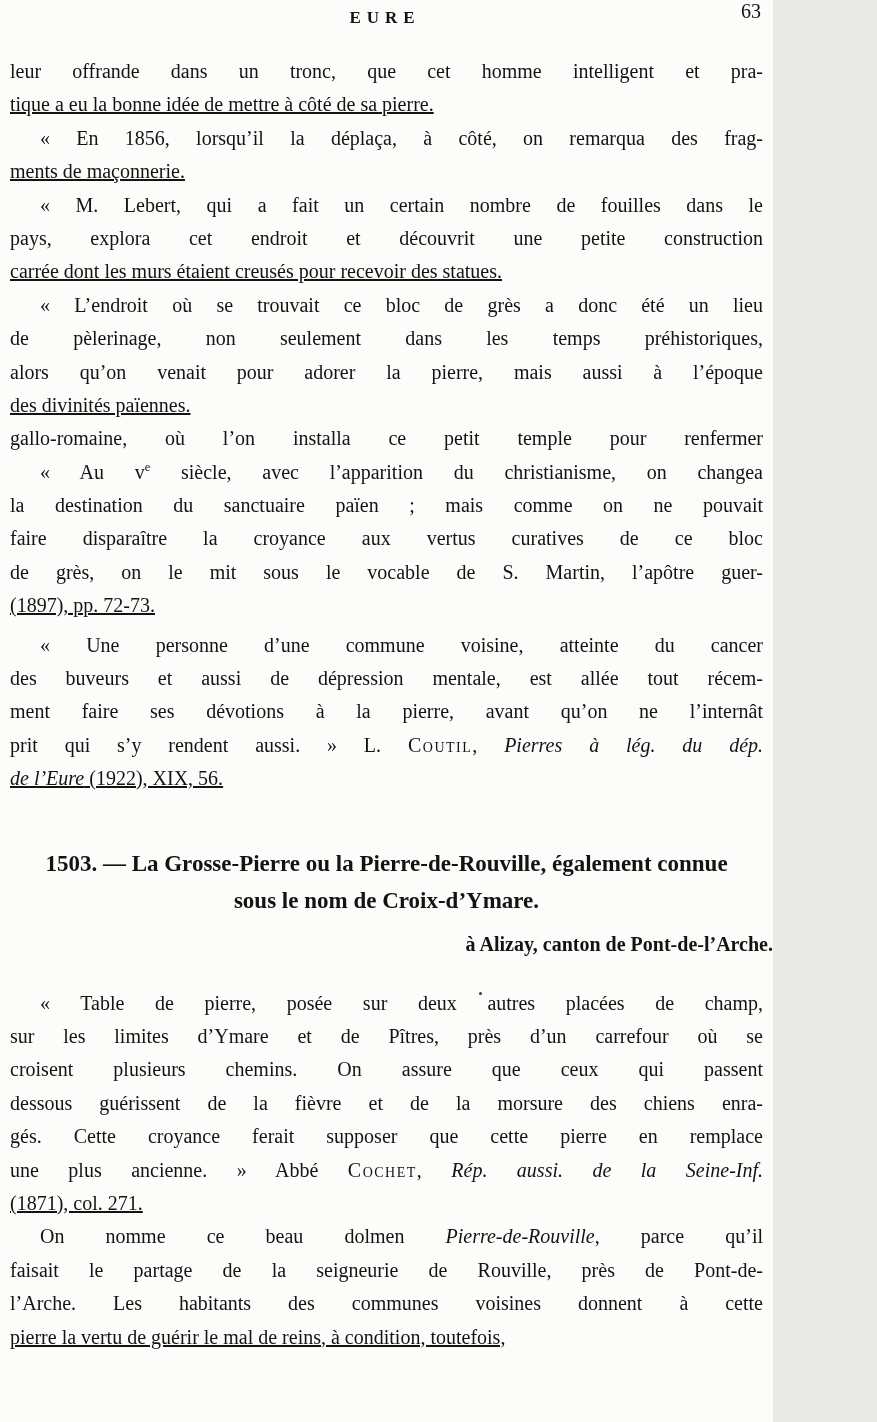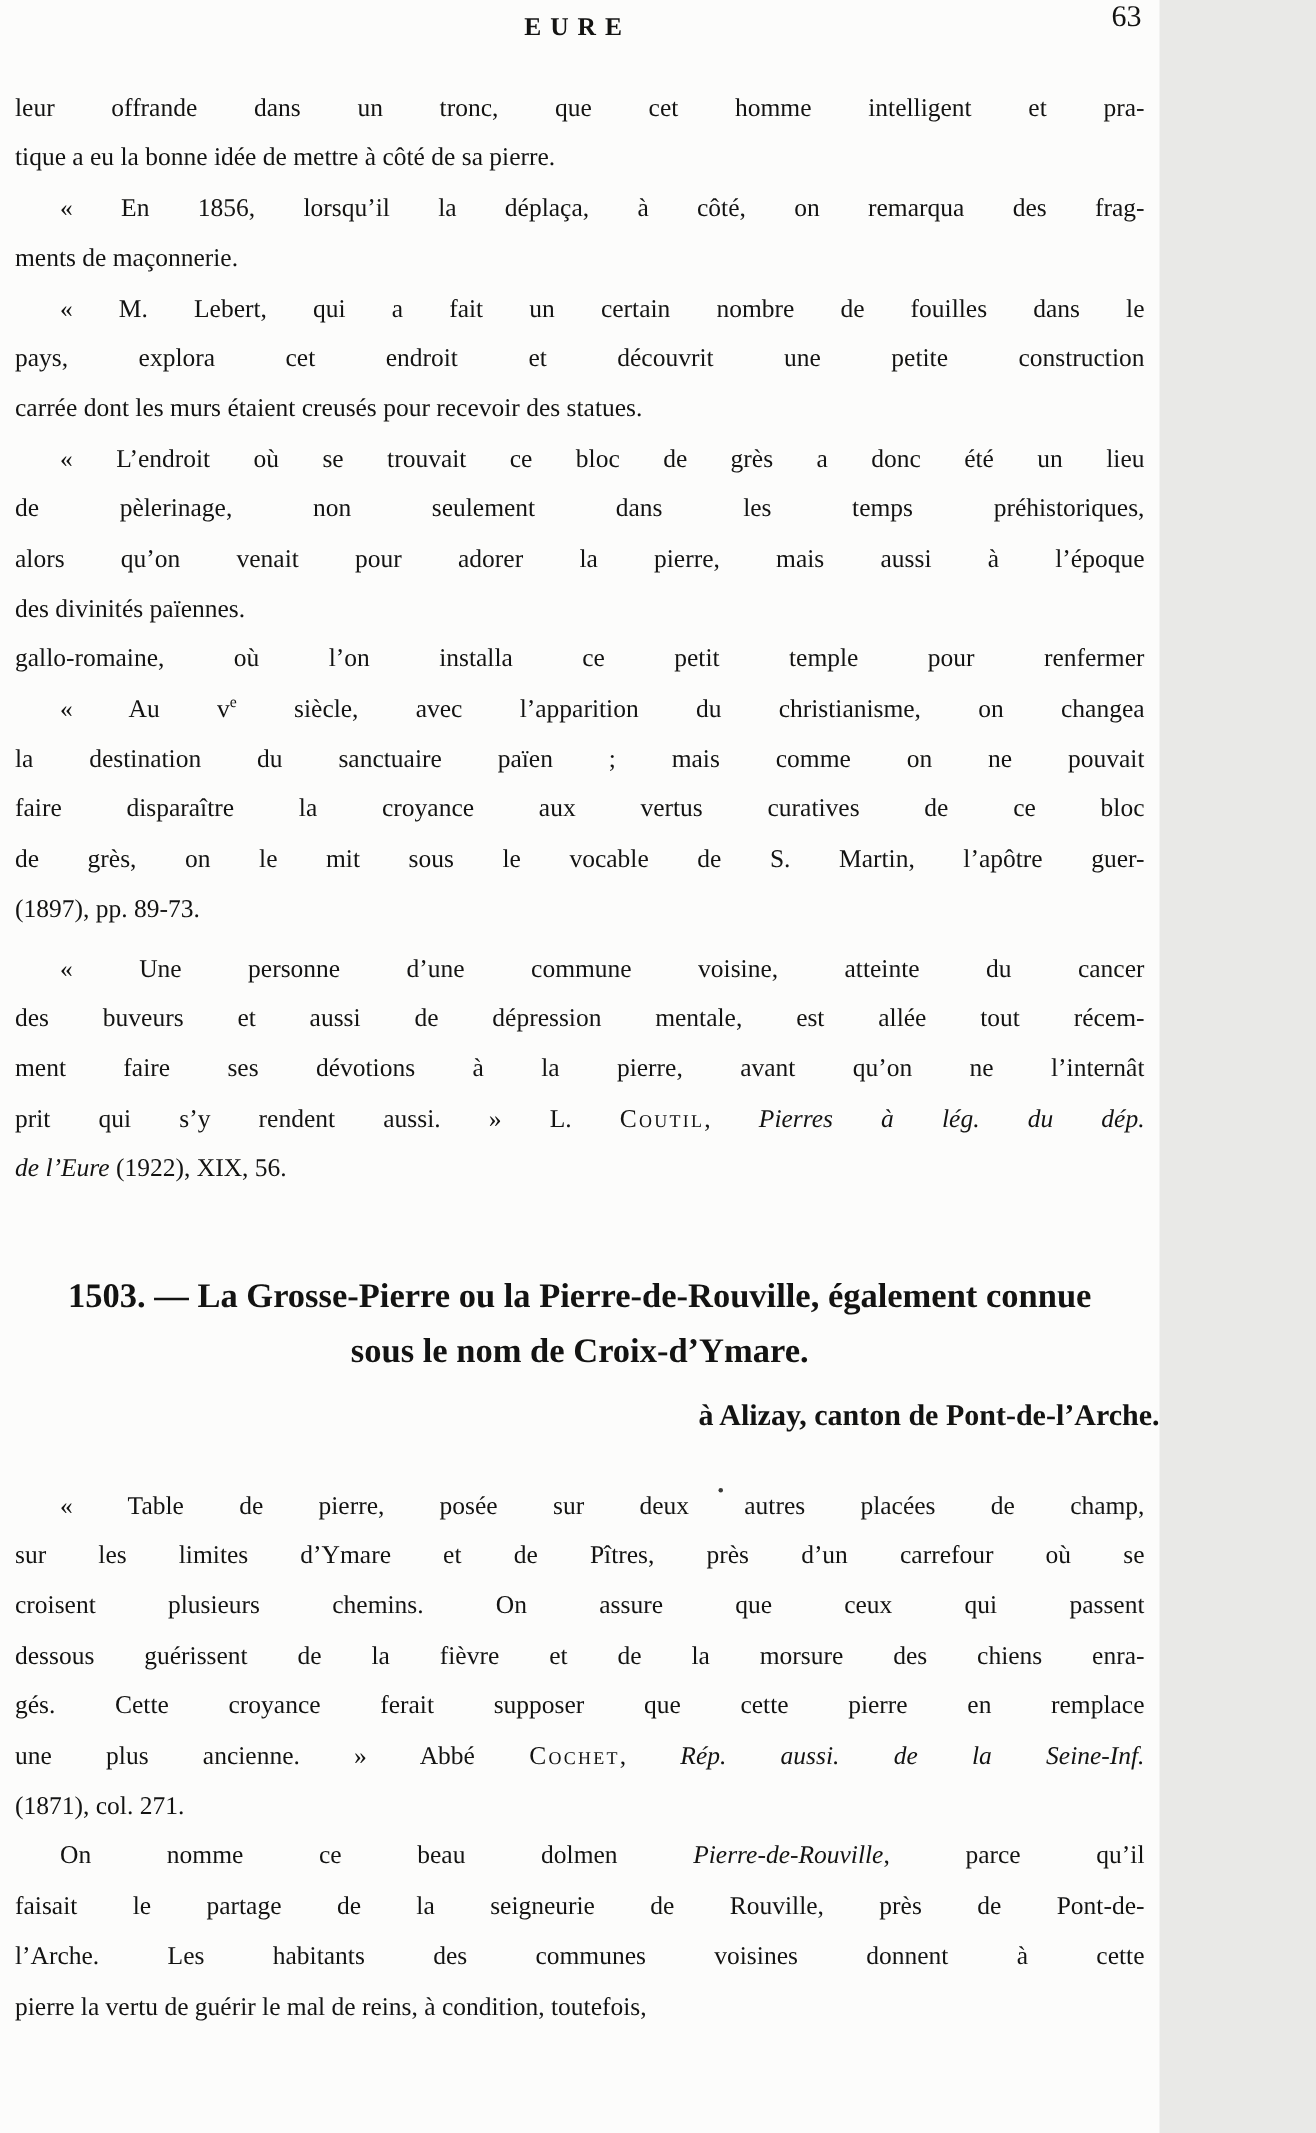--- a/index.html
+++ b/index.html
@@ -25,26 +25,26 @@
     position: absolute; right: 12px; top: 0px;
     font-size: 20px; font-weight: normal;
   }
   .body-text { padding: 0 10px; }
   .body-text.top { margin-top: 11px; }
   .body-text.entry { margin-top: 29px; }
   .para { margin: 0; }
   .para.gap { margin-top: 6px; }
   .line {
     line-height: 33.4px; height: 33.4px;
-    font-size: 17px;
+    font-size: 20px;
     text-align: justify;
     text-align-last: justify;
     overflow: hidden;
   }
-  .line.last { text-align-last: left; }
+  .line.last { text-align-last: left; text-decoration: underline; }
   .line.indent { text-indent: 30px; }
   .line sup { font-size: 0.62em; line-height: 0; vertical-align: super; }
   .sc { font-variant: small-caps; letter-spacing: 1.5px; }
   .i { font-style: italic; }
   .entry-heading {
     margin-top: 49px;
     text-align: center;
     font-weight: bold;
     font-size: 23px;
     padding: 0 6px;
@@ -87,21 +87,21 @@
         <div class="line">de pèlerinage, non seulement dans les temps préhistoriques,</div>
         <div class="line">alors qu’on venait pour adorer la pierre, mais aussi à l’époque</div>
         <div class="line last">des divinités païennes.</div>
         <div class="line">gallo-romaine, où l’on installa ce petit temple pour renfermer</div>
       </div>
       <div class="para">
         <div class="line indent">« Au v<sup>e</sup> siècle, avec l’apparition du christianisme, on changea</div>
         <div class="line">la destination du sanctuaire païen ; mais comme on ne pouvait</div>
         <div class="line">faire disparaître la croyance aux vertus curatives de ce bloc</div>
         <div class="line">de grès, on le mit sous le vocable de S. Martin, l’apôtre guer-</div>
-        <div class="line last">(1897), pp. 89-73.</div>
+        <div class="line last">(1897), pp. 72-73.</div>
       </div>
       <div class="para gap">
         <div class="line indent">« Une personne d’une commune voisine, atteinte du cancer</div>
         <div class="line">des buveurs et aussi de dépression mentale, est allée tout récem-</div>
         <div class="line">ment faire ses dévotions à la pierre, avant qu’on ne l’internât</div>
         <div class="line">prit qui s’y rendent aussi. »  L. <span class="sc">Coutil</span>, <span class="i">Pierres à lég. du dép.</span></div>
         <div class="line last"><span class="i">de l’Eure</span> (1922), XIX, 56.</div>
       </div>
     </div>
 

